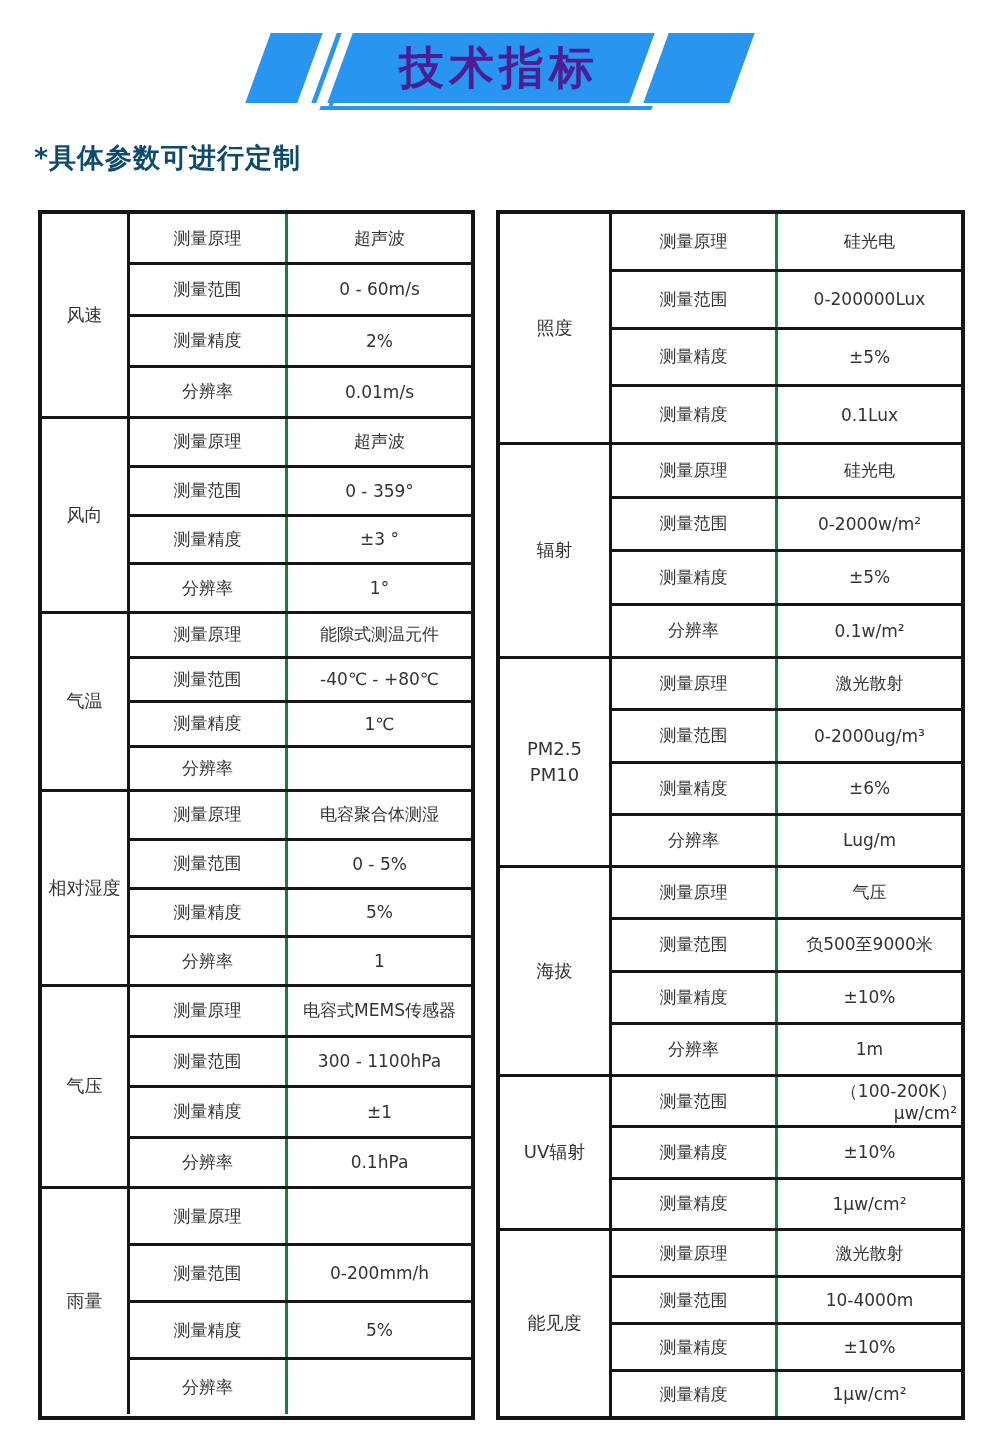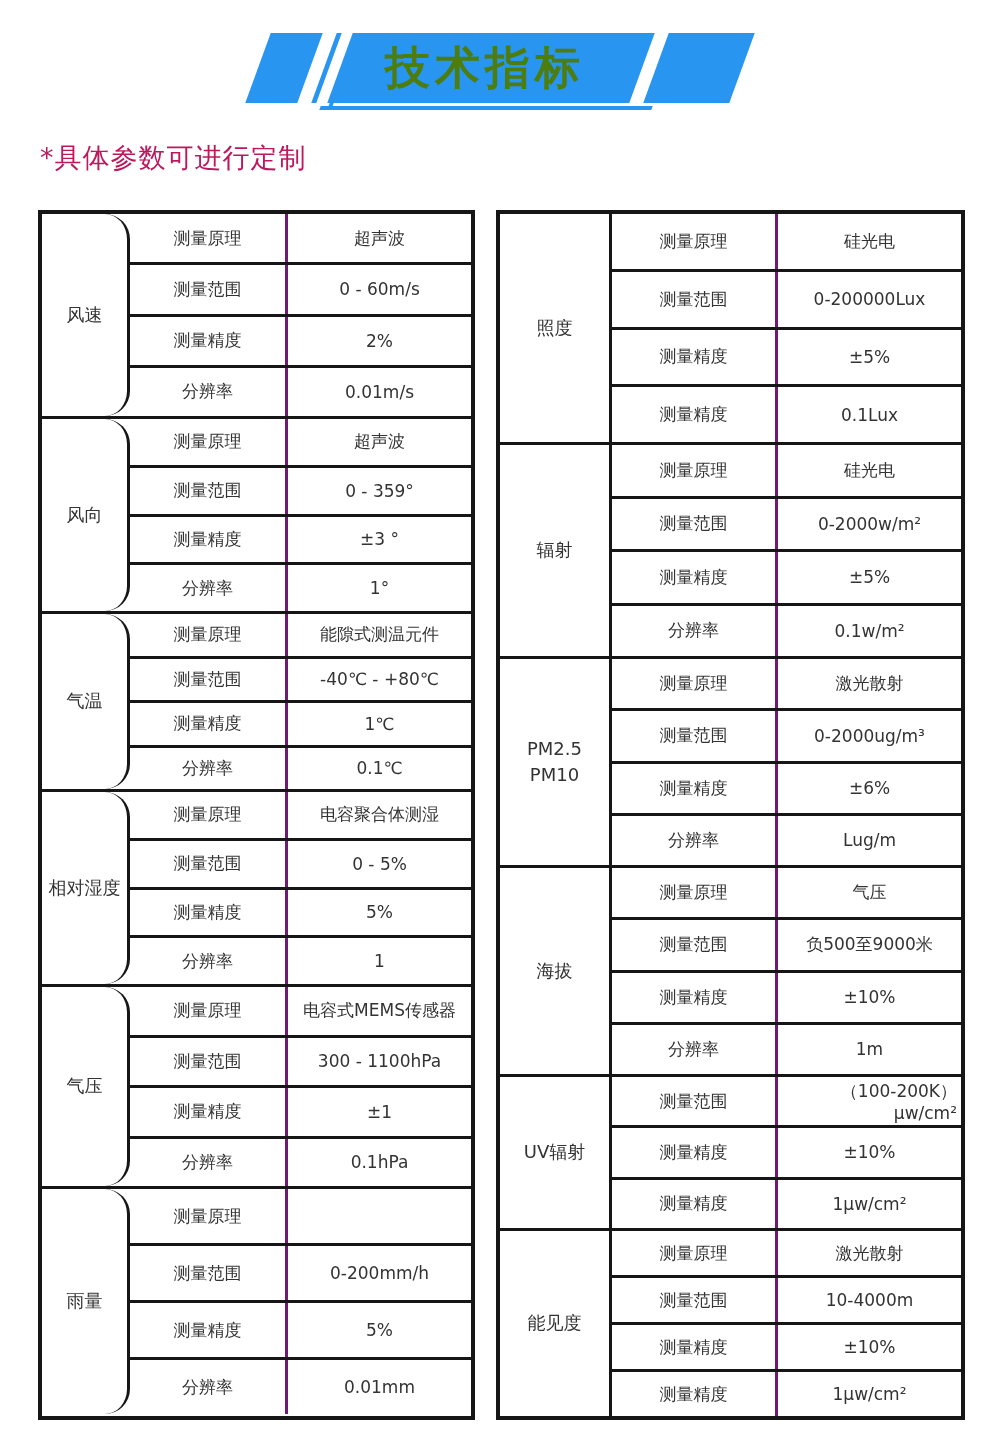--- a/index.html
+++ b/index.html
@@ -12,58 +12,58 @@
   }
   
   .banner-shape{position:absolute;background:#2896f0;transform:skewX(-20deg);}
   .b-small{left:258px;top:33px;width:52px;height:70px;}
   .b-slash{left:324px;top:33px;width:5px;height:70px;}
   .b-main{left:340px;top:33px;width:302px;height:70px;}
   .b-tail{left:656px;top:33px;width:86px;height:70px;}
   .b-hook{left:333px;top:80px;width:4px;height:28px;}
   .b-underline{left:320px;top:106px;width:332px;height:4px;}
   .banner-title{
-    position:absolute;left:334px;top:33px;width:302px;height:70px;
+    position:absolute;left:348px;top:33px;width:302px;height:70px;
     display:flex;align-items:center;justify-content:center;
-    color:#4d7c0f;font-size:45px;font-weight:bold;letter-spacing:5px;
+    color:#4c1d95;font-size:45px;font-weight:bold;letter-spacing:5px;
   }
   
   .note{
-    position:absolute;left:40px;top:140px;
-    font-size:27px;font-weight:normal;color:#be185d;letter-spacing:1px;
+    position:absolute;left:34px;top:140px;
+    font-size:27px;font-weight:bold;color:#0c4a6e;letter-spacing:1px;
   }
   
   .tables{position:absolute;left:38px;top:210px;display:flex;gap:21px;}
   .spec-table{
     box-sizing:border-box;
     border:4px solid #161616;
     background:#ffffff;
     display:flex;flex-direction:column;
   }
   #table-left{width:437px;}
   #table-right{width:469px;}
   .section{display:flex;box-sizing:border-box;}
   .section + .section{border-top:3px solid #161616;}
   .sec-label{
     box-sizing:border-box;border-right:3px solid #161616;
     display:flex;align-items:center;justify-content:center;
     font-size:18px;color:#333333;white-space:pre-line;text-align:center;
     line-height:1.45;
   }
-  #table-left .sec-label{width:88px;border-radius:25px;}
+  #table-left .sec-label{width:88px;}
   #table-right .sec-label{width:112px;}
   .sec-rows{flex:1;display:flex;flex-direction:column;}
   .row{flex:1;display:flex;box-sizing:border-box;}
   .row + .row{border-top:3px solid #161616;}
   .cell{
     box-sizing:border-box;
     display:flex;align-items:center;justify-content:center;
     font-size:17px;color:#333333;text-align:center;padding:2px 4px;
   }
-  .cell-attr{border-right:3px solid #701a75;}
+  .cell-attr{border-right:3px solid #15803d;}
   #table-left .cell-attr{width:158px;}
   #table-right .cell-attr{width:166px;}
   .cell-value{flex:1;font-weight:500;text-align:right;}
   
   #table-left .section:nth-child(1){height:202px;}
   #table-left .section:nth-child(2){height:195px;}
   #table-left .section:nth-child(3){height:178px;}
   #table-left .section:nth-child(4){height:195px;}
   #table-left .section:nth-child(5){height:202px;}
   #table-left .section:nth-child(6){height:228px;}
@@ -145,21 +145,20 @@
             <div class="row">
               <div class="cell cell-attr">测量范围</div>
               <div class="cell cell-value">-40℃ - +80℃</div>
             </div>
             <div class="row">
               <div class="cell cell-attr">测量精度</div>
               <div class="cell cell-value">1℃</div>
             </div>
             <div class="row">
               <div class="cell cell-attr">分辨率</div>
-              <div class="cell cell-value">0.1℃</div>
             </div>
           </div>
         </div>
         <div class="section">
           <div class="sec-label">相对湿度</div>
           <div class="sec-rows">
             <div class="row">
               <div class="cell cell-attr">测量原理</div>
               <div class="cell cell-value">电容聚合体测湿</div>
             </div>
@@ -207,21 +206,20 @@
             <div class="row">
               <div class="cell cell-attr">测量范围</div>
               <div class="cell cell-value">0-200mm/h</div>
             </div>
             <div class="row">
               <div class="cell cell-attr">测量精度</div>
               <div class="cell cell-value">5%</div>
             </div>
             <div class="row">
               <div class="cell cell-attr">分辨率</div>
-              <div class="cell cell-value">0.01mm</div>
             </div>
           </div>
         </div>
       </div>
     <div class="spec-table" id="table-right">
         <div class="section">
           <div class="sec-label">照度</div>
           <div class="sec-rows">
             <div class="row">
               <div class="cell cell-attr">测量原理</div>

